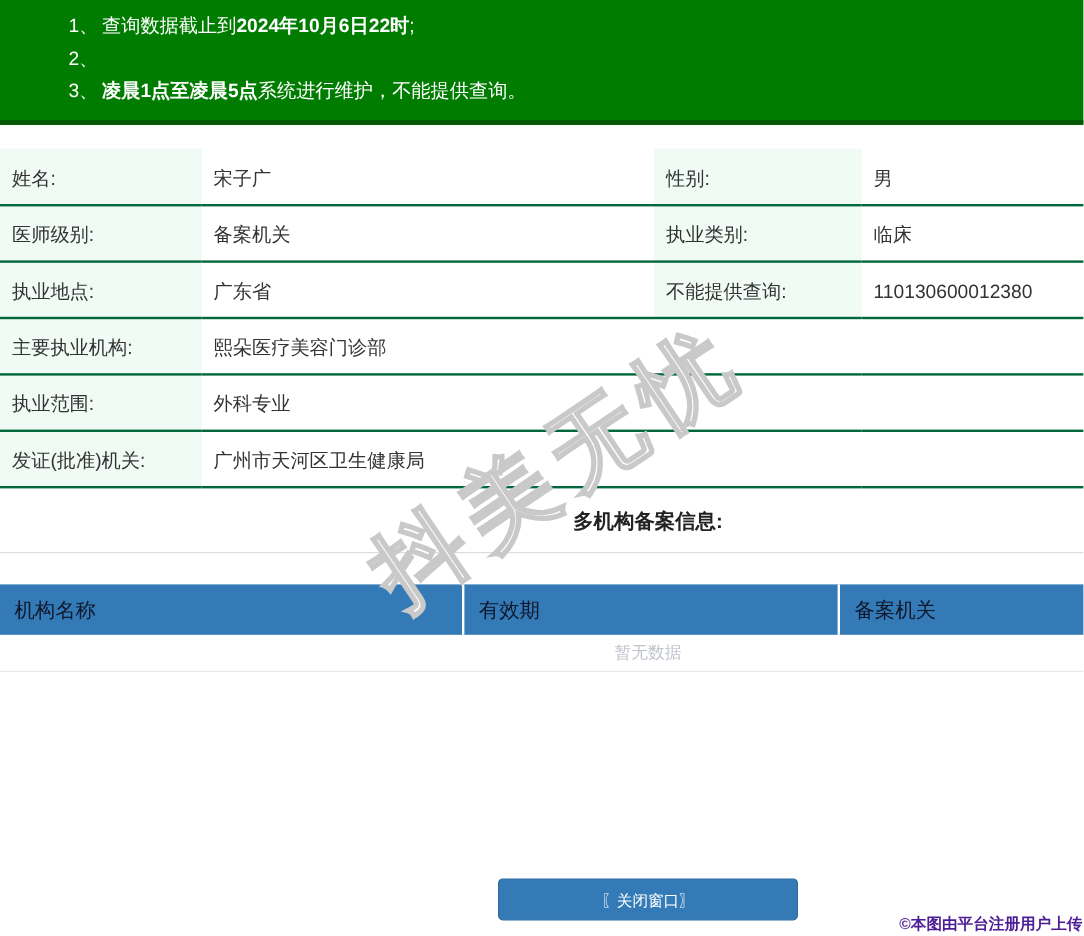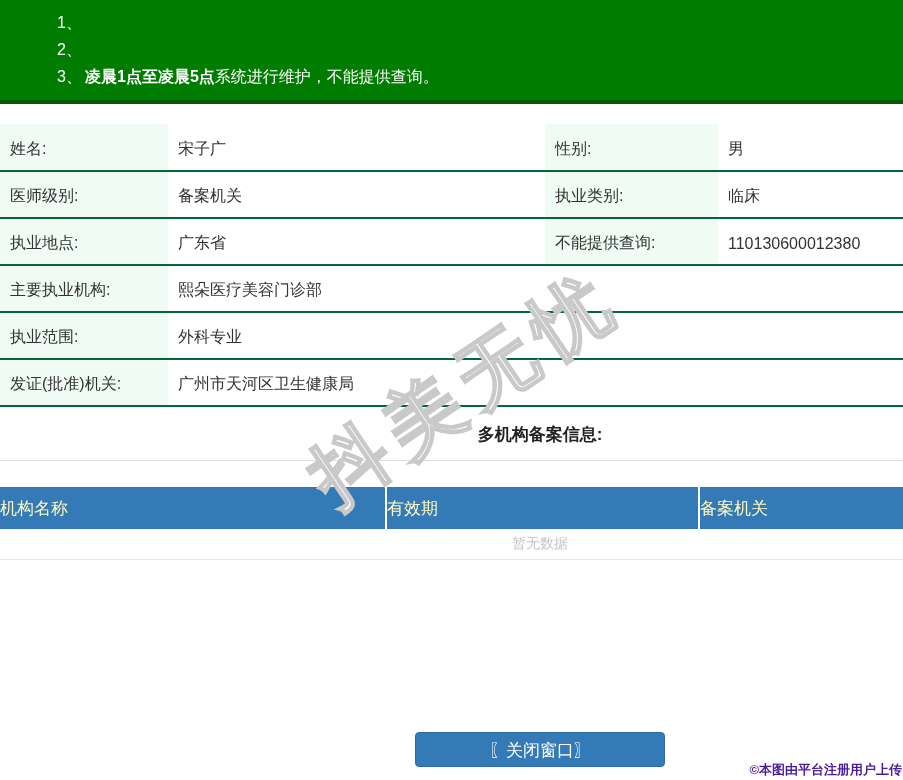--- a/index.html
+++ b/index.html
@@ -38,35 +38,35 @@
     font-size:17px; font-weight:bold; color:#222; line-height:24px;
   }
   .thin-rule {
     width:1080px; border:none; border-top:1px solid #ddd; margin-top:13px;
   }
   table.filing {
     width:1080px; border-collapse:collapse; margin-top:26px;
     table-layout:fixed; font-size:17px;
   }
   table.filing th {
-    background:#337ab7; color:#fef9c3; font-weight:normal;
-    height:42px; text-align:left; 
+    background:#337ab7; color:#0f172a; font-weight:normal;
+    height:42px; text-align:left; padding-left:12px;
   }
   table.filing th.div { border-right:2px solid #fff; }
   table.filing td.empty {
     height:30px; text-align:center; color:#c0c4cc; font-size:14px;
     border-bottom:1px solid #e8e8e8;
   }
 
   
   .btn-row { width:1080px; text-align:center; margin-top:172px; }
   .close-btn {
     display:inline-block; width:250px; height:35px; line-height:35px;
     background:#337ab7; border:1px solid #2d6ca2; border-radius:4px;
-    color:#fff; font-size:17px; text-align:center; cursor:pointer;
+    color:#fff; font-size:13px; text-align:center; cursor:pointer;
     font-family:"Liberation Sans","DejaVu Sans",sans-serif;
   }
 
   
   .watermark {
     position:absolute; left:290px; top:338px; z-index:5;
     transform:rotate(-34deg); transform-origin:center center;
     font-size:76px; font-weight:bold; letter-spacing:12px;
     color:#fff; -webkit-text-stroke:2px #c9c9c9;
     white-space:nowrap; pointer-events:none;
@@ -81,20 +81,21 @@
 </style>
 </head>
 <body>
 
 <div class="viewport">
   <div class="container">
 
     <div class="notice">
       <div class="notice-line">
         <span class="notice-num">1、</span>
+        <span class="notice-text"><span>查询数据截止到</span><b>2024年10月6日22时</b><span>;</span></span>
       </div>
       <div class="notice-line">
         <span class="notice-num">2、</span>
       </div>
       <div class="notice-line">
         <span class="notice-num">3、</span>
         <span class="notice-text"><span></span><b>凌晨1点至凌晨5点</b><span>系统进行维护，不能提供查询。</span></span>
       </div>
     </div>
 

